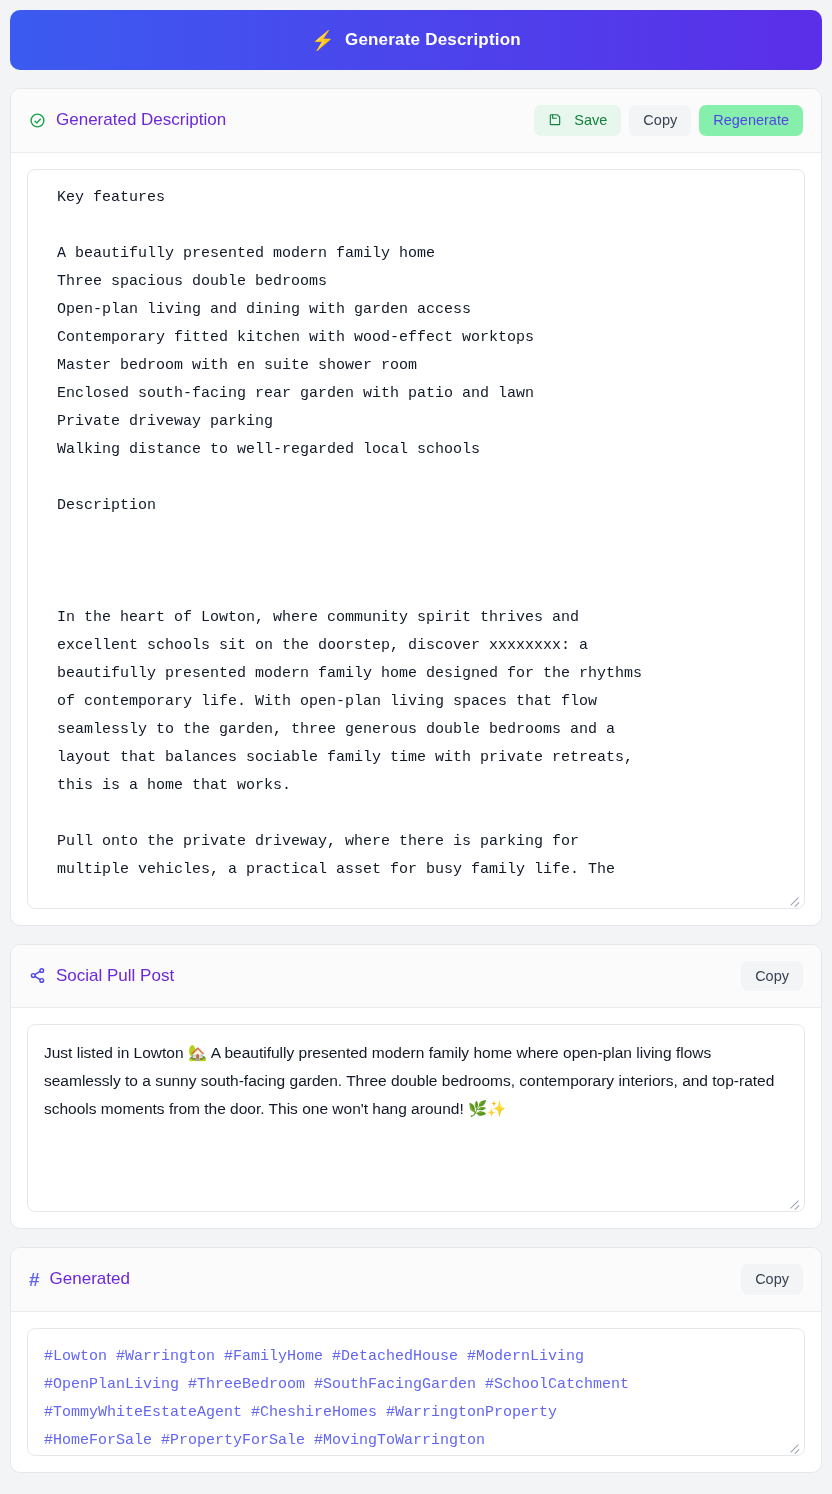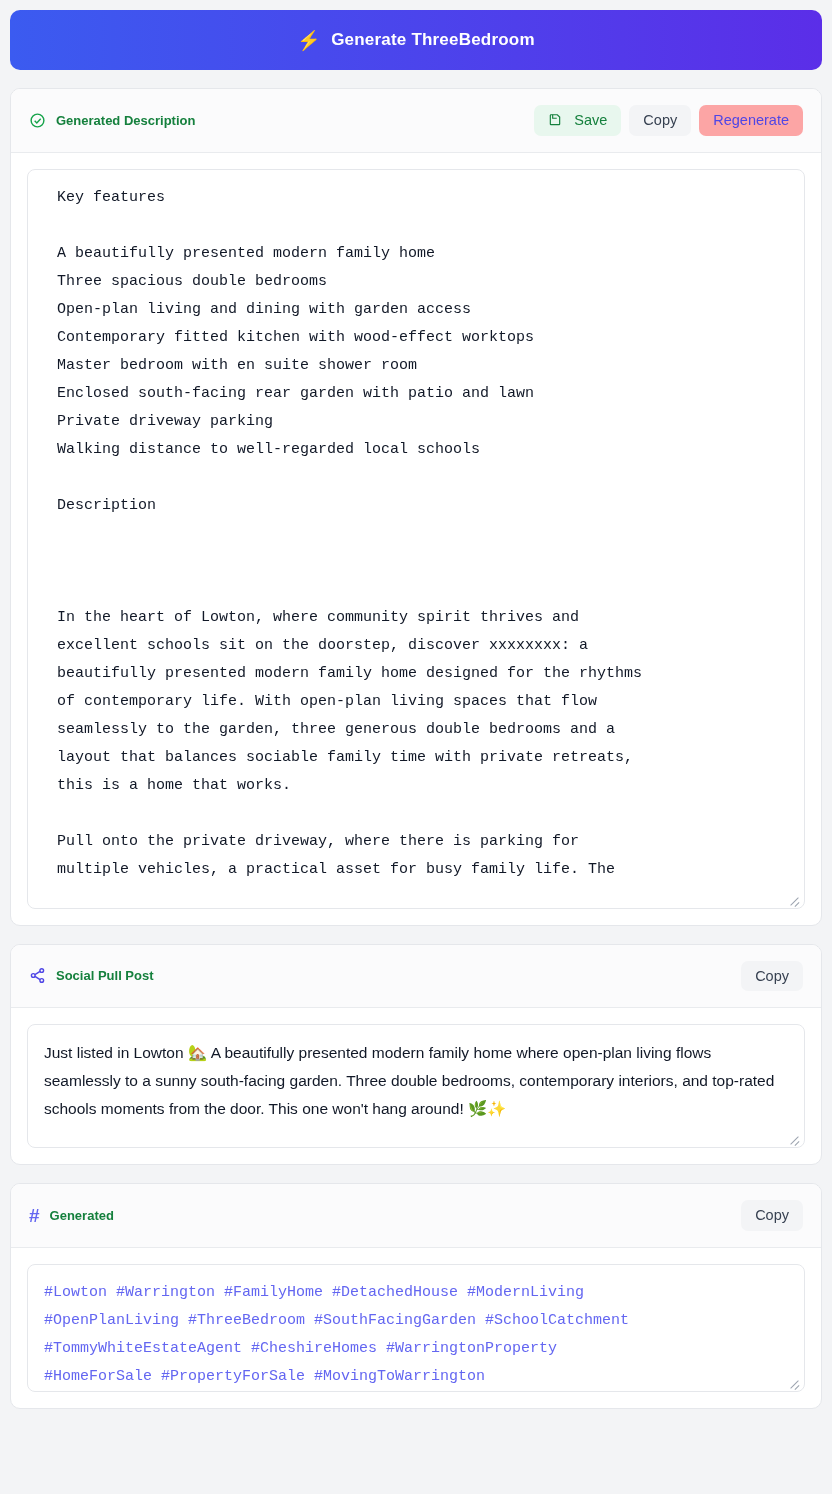--- a/index.html
+++ b/index.html
@@ -51,23 +51,23 @@
     background: #fbfbfc;
   }
   .card-header .title-wrap {
     display: flex;
     align-items: center;
     gap: 10px;
     flex: 1;
     min-width: 0;
   }
   .card-title {
-    font-size: 13px;
-    font-weight: bold;
-    color: #15803d;
+    font-size: 17px;
+    font-weight: normal;
+    color: #6d28d9;
   }
   .hdr-actions {
     display: flex;
     align-items: center;
     gap: 8px;
   }
   .btn {
     border: none;
     border-radius: 7px;
     font-size: 14.5px;
@@ -75,21 +75,21 @@
     cursor: pointer;
     font-family: "Liberation Sans", sans-serif;
     background: #f3f4f6;
     color: #374151;
     display: flex;
     align-items: center;
     gap: 12px;
     line-height: 1;
   }
   .btn-save { background: #e8f7ee; color: #15803d; }
-  .btn-regen { background: #fca5a5; color: #4f46e5; }
+  .btn-regen { background: #86efac; color: #4f46e5; }
 
   
   .ico { display: inline-flex; align-items: center; justify-content: center; }
   .ico svg { display: block; }
 
   
   .ta-wrap { padding: 16px; position: relative; }
   .textbox {
     border: 1px solid #e5e7eb;
     border-radius: 8px;
@@ -107,21 +107,21 @@
     word-wrap: break-word;
     margin-left: 13px;
   }
   .desc-box { height: 740px; }
   .sans {
     font-family: "Liberation Sans", sans-serif;
     font-size: 15.5px;
     line-height: 28px;
     color: #111827;
   }
-  .social-box { height: 124px; }
+  .social-box { height: 188px; }
   .tags-box { height: 128px; }
   .tags {
     font-family: "Liberation Mono", "DejaVu Sans Mono", monospace;
     font-size: 15px;
     line-height: 28px;
     color: #6366f1;
     white-space: pre-wrap;
     word-wrap: break-word;
   }
   .resize-grip {
@@ -157,21 +157,21 @@
     font-size: 19px;
     font-weight: bold;
     line-height: 1;
   }
 </style>
 </head>
 <body>
 
 <button class="generate-btn">
   <span class="bolt ico">⚡</span>
-  <span>Generate ThreeBedroom</span>
+  <span>Generate Description</span>
 </button>
 
 <div class="card">
   <div class="card-header">
     <div class="title-wrap">
       <span class="ico">
         <svg width="17" height="17" viewBox="0 0 24 24" fill="none" stroke="#16a34a" stroke-width="2">
           <circle cx="12" cy="12" r="9"></circle>
           <polyline points="8,12.5 11,15.5 16.5,9.5"></polyline>
         </svg>

